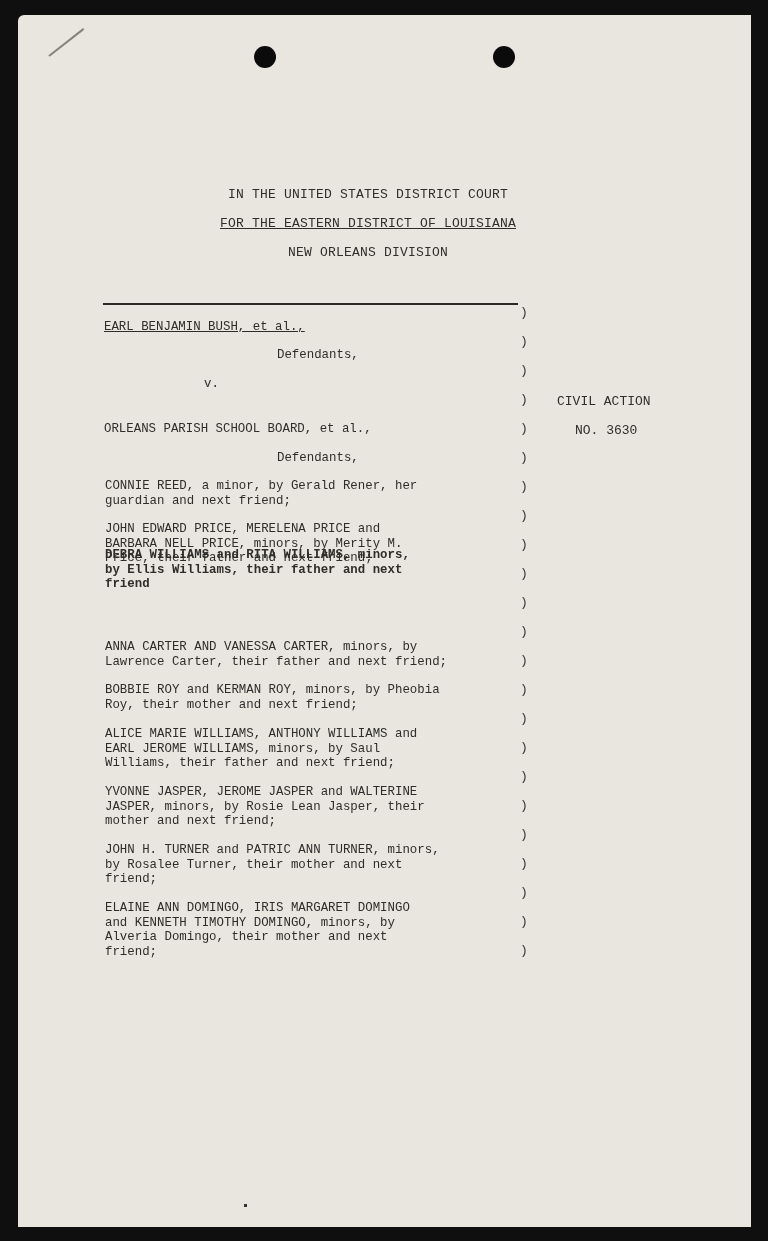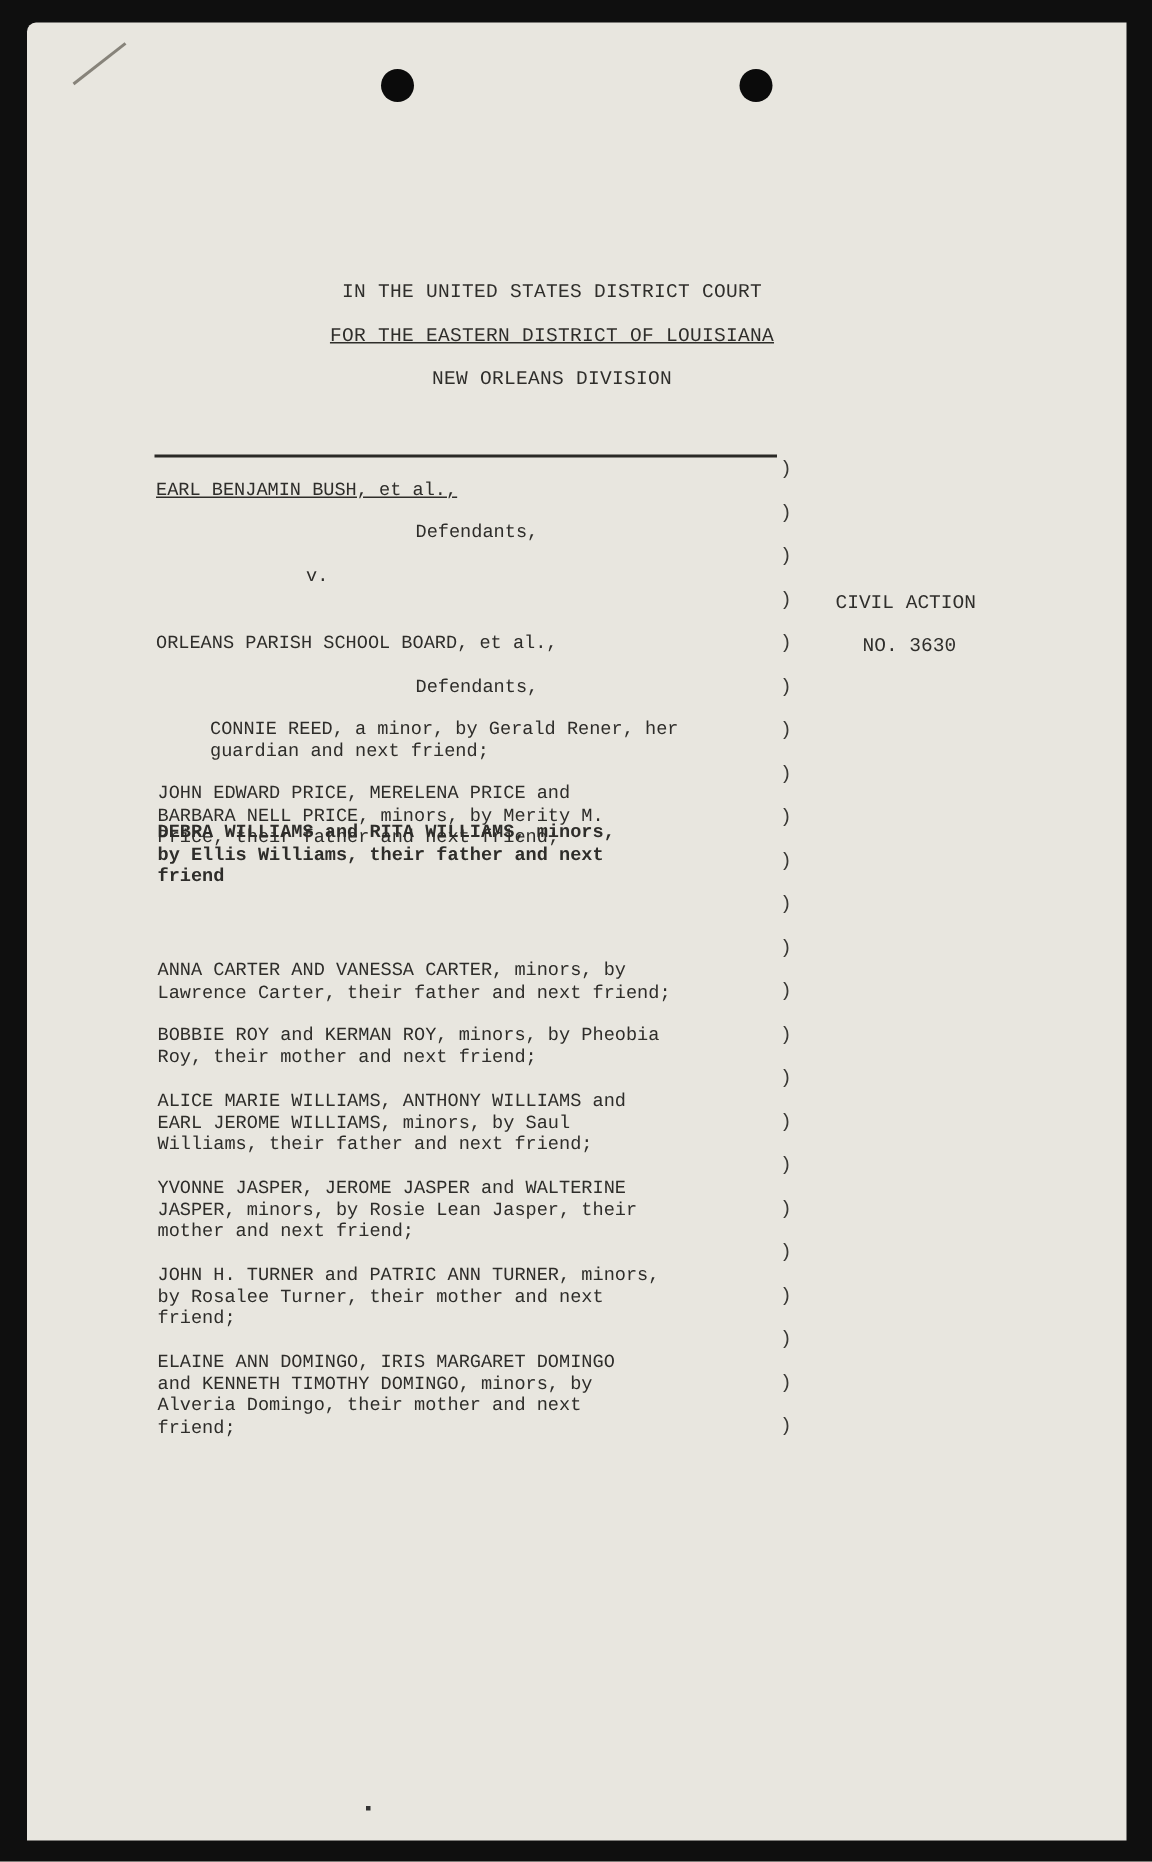--- a/index.html
+++ b/index.html
@@ -71,21 +71,21 @@
 
 <div class="line" style="left:104px;top:320px;text-decoration:underline;">EARL BENJAMIN BUSH, et al.,</div>
 <div class="line" style="left:277px;top:348px;">Defendants,</div>
 <div class="line" style="left:204px;top:377px;">v.</div>
 <div class="line" style="left:104px;top:422px;">ORLEANS PARISH SCHOOL BOARD, et al.,</div>
 <div class="line" style="left:277px;top:451px;">Defendants,</div>
 
 <div class="civil" style="left:557px;top:373px;">CIVIL ACTION</div>
 <div class="civil" style="left:575px;top:402px;">NO. 3630</div>
 
-<div class="party" style="top:479px;margin-left:35px;">CONNIE REED, a minor, by Gerald Rener, her
+<div class="party" style="top:479px;">CONNIE REED, a minor, by Gerald Rener, her
 guardian and next friend;</div>
 <div class="party" style="top:522px;">JOHN EDWARD PRICE, MERELENA PRICE and
 BARBARA NELL PRICE, minors, by Merity M.
 Price,  their father and next friend;</div>
 <div class="party" style="top:548px;font-weight:bold;">DEBRA WILLIAMS and RITA WILLIAMS, minors,
 by Ellis Williams, their father and next
 friend</div>
 <div class="party" style="top:640px;">ANNA CARTER AND VANESSA CARTER, minors, by
 Lawrence Carter, their father and next friend;</div>
 <div class="party" style="top:683px;">BOBBIE ROY and KERMAN ROY, minors, by Pheobia

